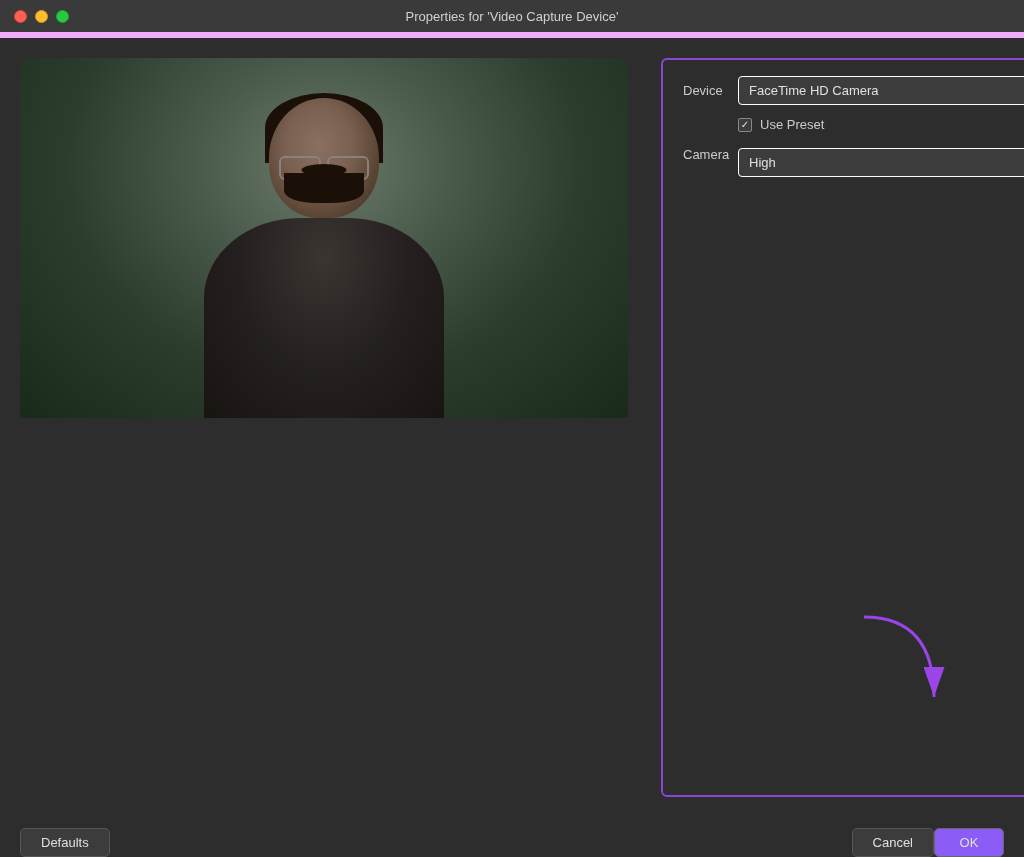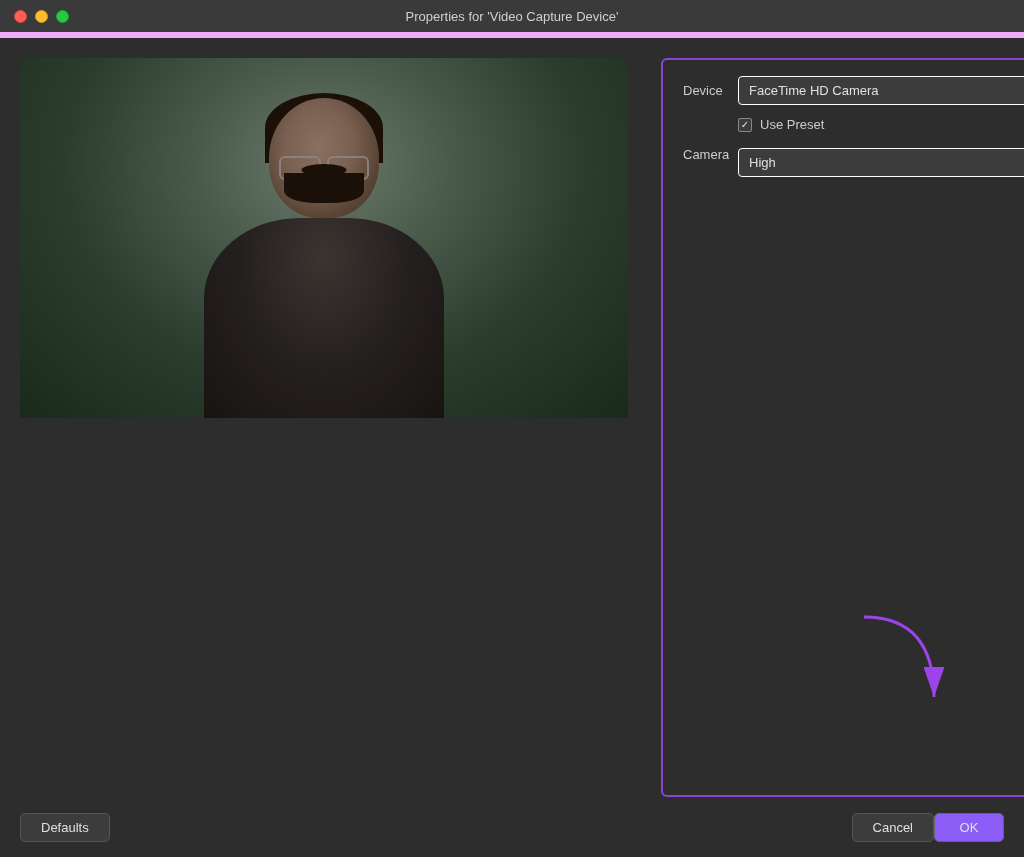--- a/index.html
+++ b/index.html
@@ -280,21 +280,21 @@
     }
 
     .arrow-svg {
       width: 100%;
       height: 100%;
     }
 
     .bottom-bar {
       height: 60px;
       display: flex;
-      align-items: center;
+      align-items: flex-end;
       justify-content: space-between;
       padding: 0 20px;
       flex-shrink: 0;
     }
 
     .btn {
       padding: 6px 20px;
       border-radius: 5px;
       font-size: 13px;
       cursor: pointer;

